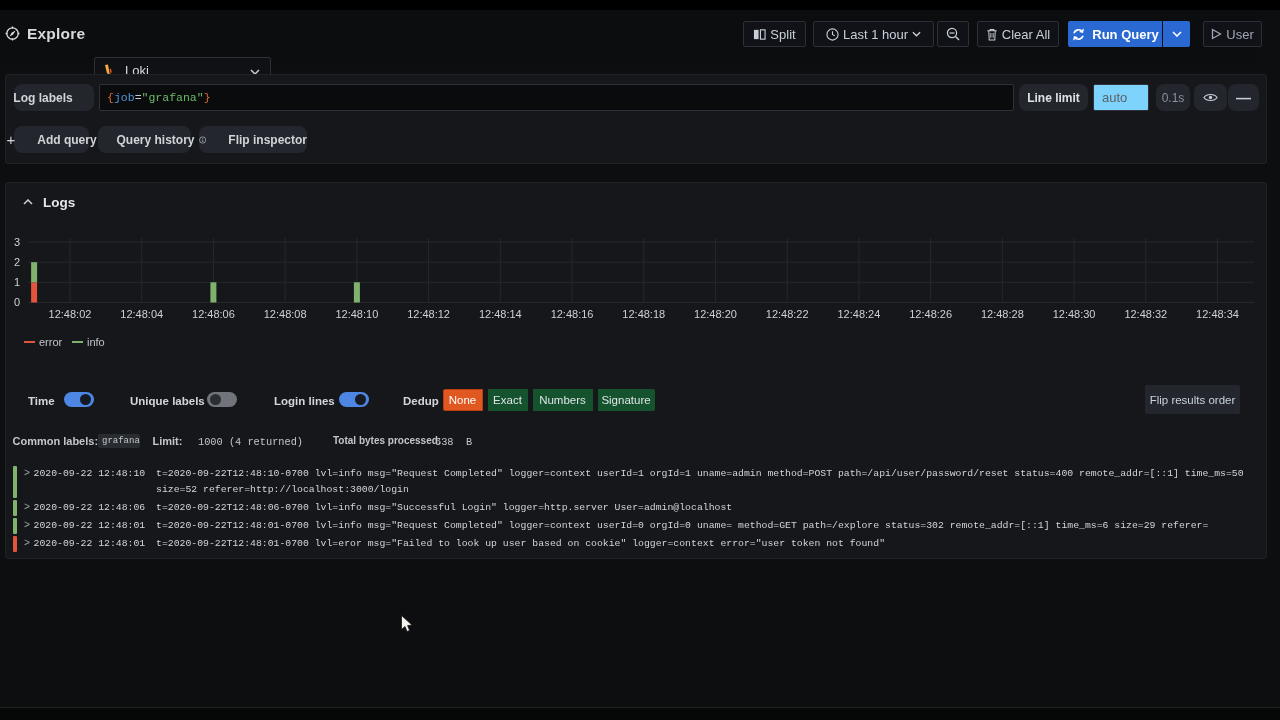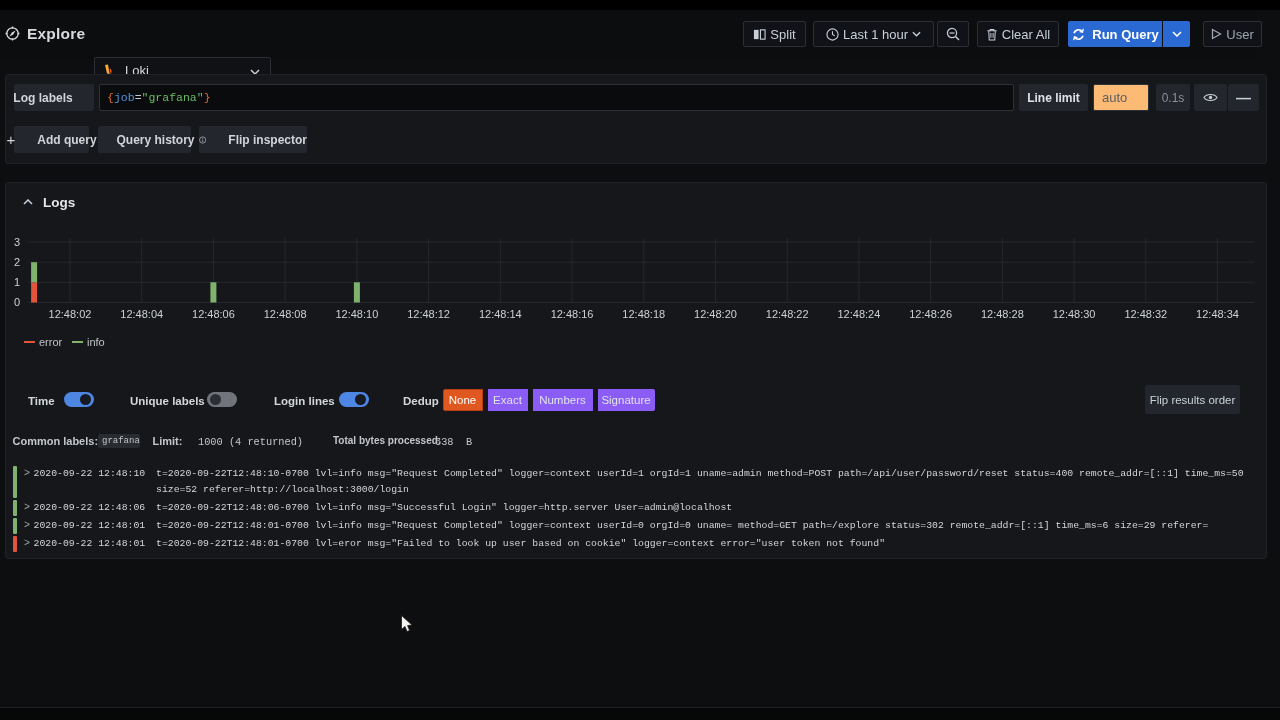--- a/index.html
+++ b/index.html
@@ -12,42 +12,42 @@
 .navbtn { position:absolute; top:11px; height:26px; background:#111217; border:1px solid #2c3036; border-radius:2px; color:#c7d0d9; font-size:13px; display:flex; align-items:center; justify-content:center; gap:4px; }
 #btn-split { left:743px; width:63px; }
 #btn-time { left:813px; width:121px; }
 #btn-zoom { left:937px; width:32px; }
 #btn-clear { left:977px; width:82px; }
 #btn-run { position:absolute; left:1068px; top:11px; width:94px; height:26px; background:#2a68d2; border-radius:2px 0 0 2px; color:#fff; font-size:13px; font-weight:600; display:flex; align-items:center; justify-content:center; gap:6px; }
 #btn-run-caret { position:absolute; left:1163px; top:11px; width:27px; height:26px; background:#2a68d2; border-radius:0 2px 2px 0; display:flex; align-items:center; justify-content:center; }
 #btn-live { left:1203px; width:59px; color:#9fa7b3; }
 
 #qpanel { position:absolute; left:5px; top:74px; width:1262px; height:90px; background:#15171b; border:1px solid #1f2226; border-radius:3px; }
-.graybtn { background:#23262c; border-radius:2px; color:#d1d4d8; font-size:12px; font-weight:600; white-space:nowrap; display:flex; align-items:center; justify-content:center; gap:22px; position:absolute; height:27px; }
+.graybtn { background:#23262c; border-radius:8px; color:#d1d4d8; font-size:12px; font-weight:600; white-space:nowrap; display:flex; align-items:center; justify-content:center; gap:22px; position:absolute; height:27px; }
 #loglabels { left:8px; top:9px; width:80px; }
 #qinput { position:absolute; left:93px; top:9px; width:915px; height:27px; background:#0a0b0d; border:1px solid #2e3238; border-radius:2px; }
 #qtext { position:absolute; left:7px; top:6px; font-size:11.5px; font-family:"Liberation Mono",monospace; color:#d8d9da; }
 #linelimit { left:1013px; top:9px; width:69px; font-weight:600; color:#dfe2e6; }
-#autoinput { position:absolute; left:1087px; top:9px; width:56px; height:27px; background:#fdba74; border:1px solid #2e3238; border-radius:2px; color:#5a6066; font-size:13px; line-height:25px; padding-left:8px; }
+#autoinput { position:absolute; left:1087px; top:9px; width:56px; height:27px; background:#7dd3fc; border:1px solid #2e3238; border-radius:2px; color:#5a6066; font-size:13px; line-height:25px; padding-left:8px; }
 #stat { left:1150px; top:9px; width:34px; color:#8b9096; font-size:12px; font-weight:400; }
 #eyebtn { left:1188px; top:9px; width:33px; }
 #minusbtn { left:1222px; top:9px; width:31px; color:#c7d0d9; font-size:15px; }
 #addquery { left:8px; top:51px; width:75px; }
 #qhistory { left:92px; top:51px; width:93px; }
 #qinspector { left:193px; top:51px; width:108px; }
 
 #logspanel { position:absolute; left:5px; top:182px; width:1262px; height:377px; background:#15171b; border:1px solid #1f2226; border-radius:3px; }
 #logshdr { position:absolute; left:37px; top:12px; font-size:13.5px; font-weight:600; color:#e3e5e8; }
 #chartsvg { position:absolute; left:0; top:0; }
 .ctrl-label { position:absolute; font-size:11.5px; font-weight:600; color:#d4d7da; top:209.5px; line-height:16px; }
 .switch { position:absolute; top:209px; width:30px; height:15px; border-radius:8px; }
 .switch .knob { position:absolute; top:2px; width:11px; height:11px; border-radius:50%; background:#161a22; }
 .sw-on { background:#4d86e3; } .sw-on .knob { right:3px; }
 .sw-off { background:#71757b; } .sw-off .knob { left:3px; background:#2b2e33; }
-.dedupbtn { position:absolute; top:206px; height:22px; background:#8b5cf6; color:#e0e3e7; font-size:11.5px; display:flex; align-items:center; justify-content:center; }
+.dedupbtn { position:absolute; top:206px; height:22px; background:#14532d; color:#e0e3e7; font-size:11.5px; display:flex; align-items:center; justify-content:center; }
 #flipbtn { position:absolute; left:1139px; top:202px; width:95px; height:29px; background:#23262c; border-radius:2px; color:#c9d2db; font-size:11.5px; display:flex; align-items:center; justify-content:center; }
 .metalabel { position:absolute; top:252px; font-size:11px; font-weight:700; color:#c3c6ca; }
 .metaval { position:absolute; top:252.5px; font-size:10.3px; font-family:"Liberation Mono",monospace; color:#c3c6ca; }
 #lblbadge { position:absolute; left:92px; top:251px; height:14px; background:#282b30; border-radius:2px; font-family:"Liberation Mono",monospace; font-size:9px; color:#c3c6ca; padding:2px 0 0 4px; }
 #logrows { position:absolute; left:7px; top:283px; width:1248px; font-family:"Liberation Mono",monospace; font-size:9.8px; line-height:16px; color:#d4d5d7; }
 .lrow { display:flex; margin-bottom:2px; }
 .lbar { width:3.5px; border-radius:1px; margin-right:4px; flex:none; }
 .lchev { width:13px; flex:none; color:#9fa3a8; text-align:center; font-size:10px; }
 .lts { width:122.5px; flex:none; white-space:pre; }
 .lmsg { white-space:pre; }

